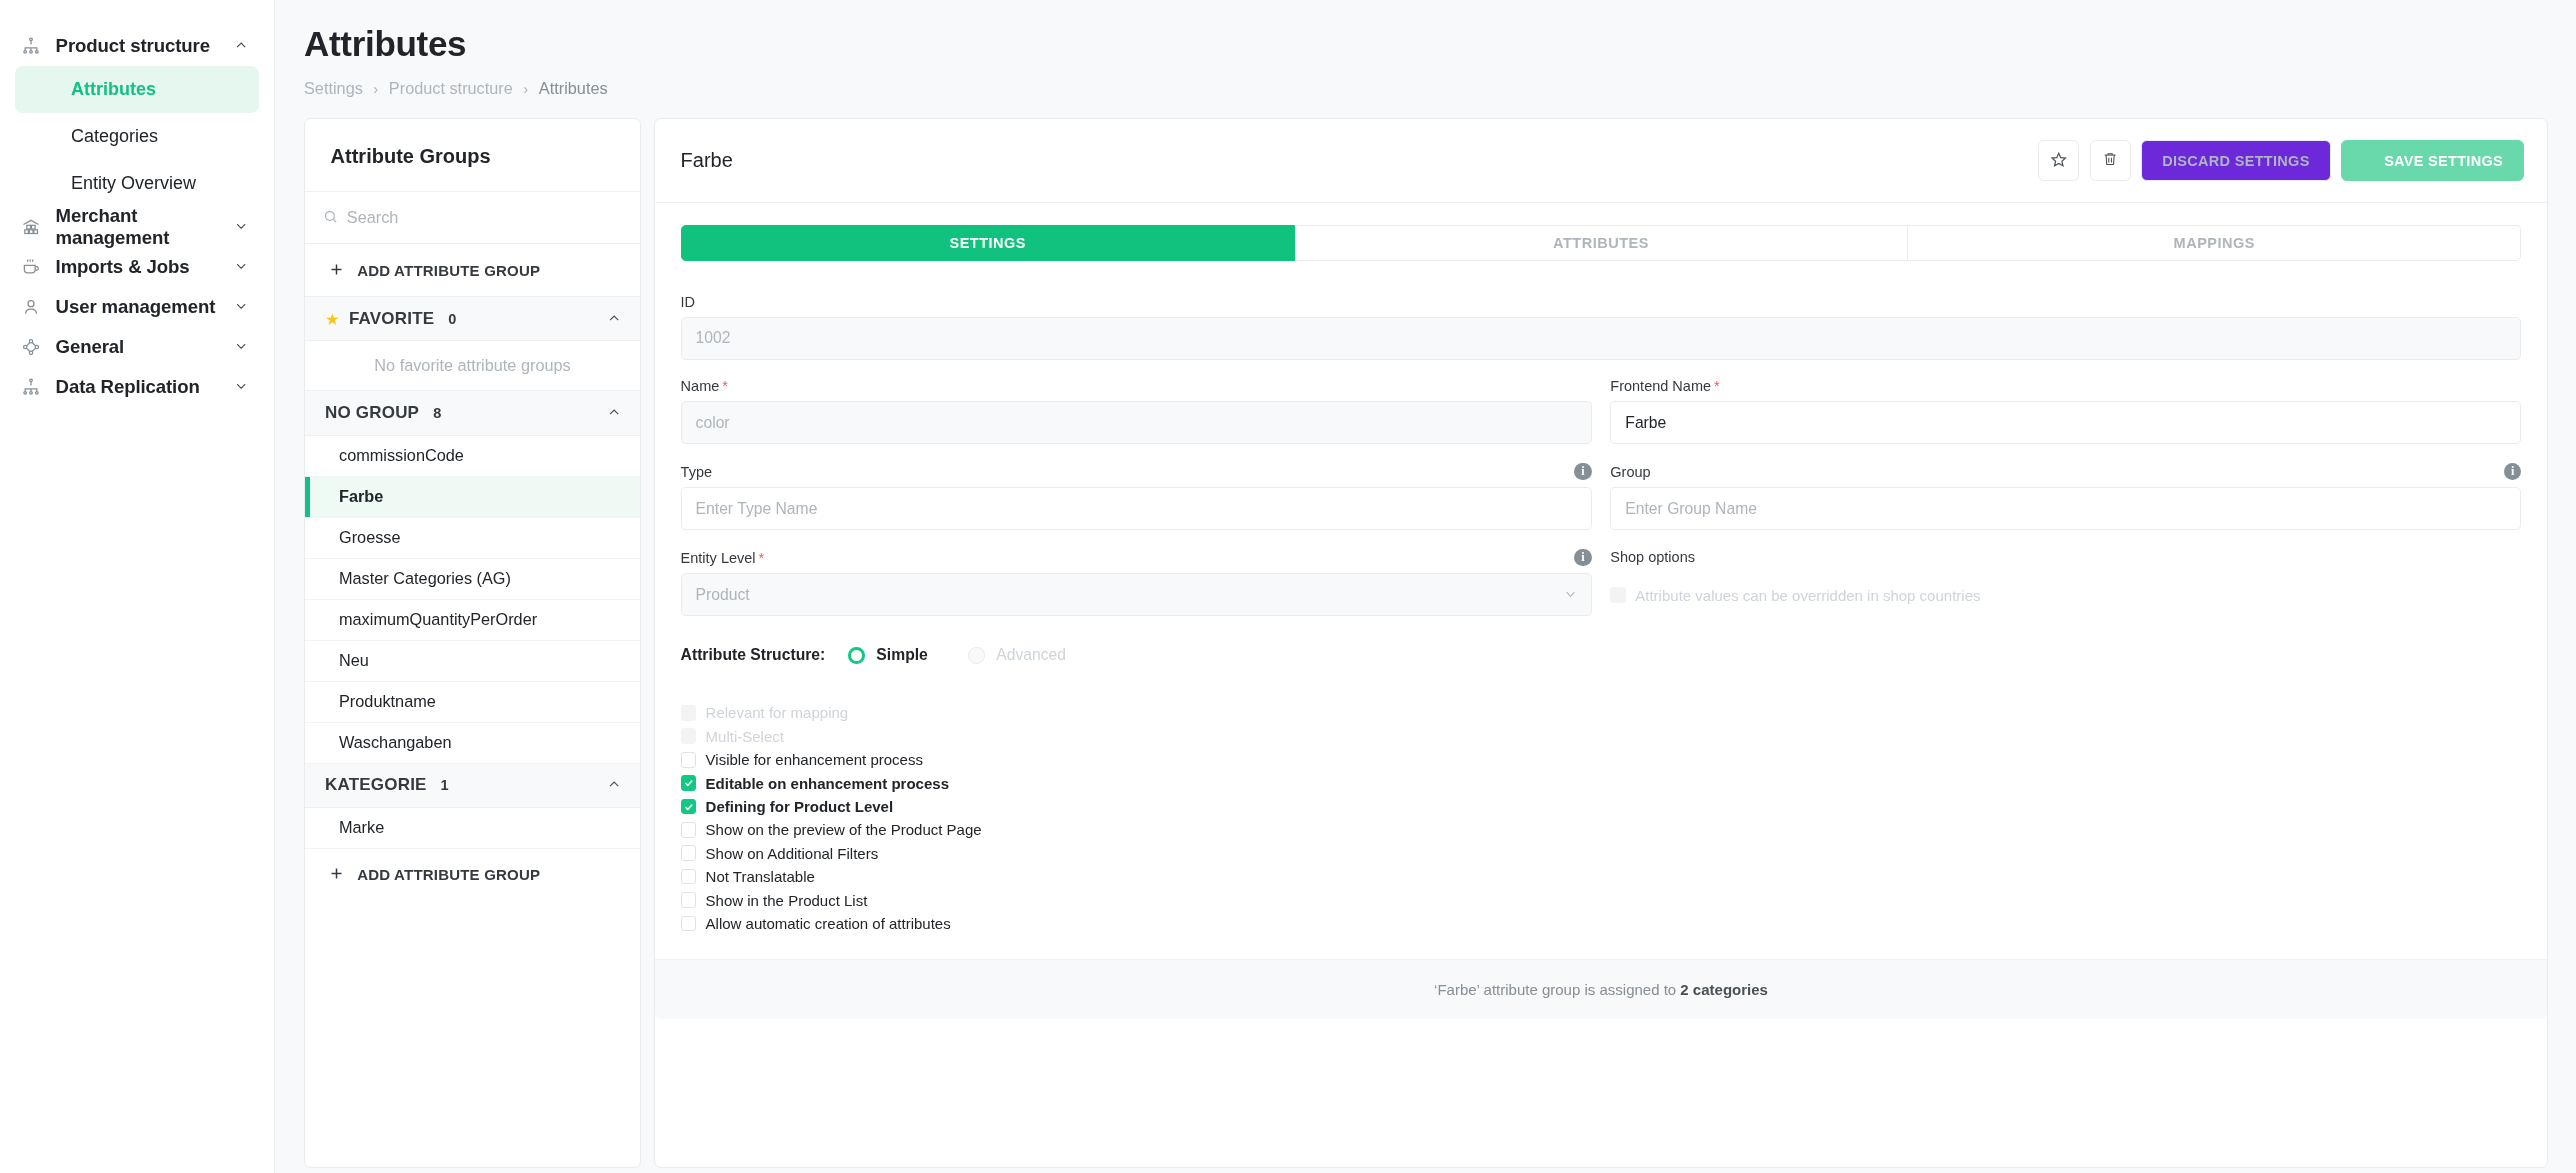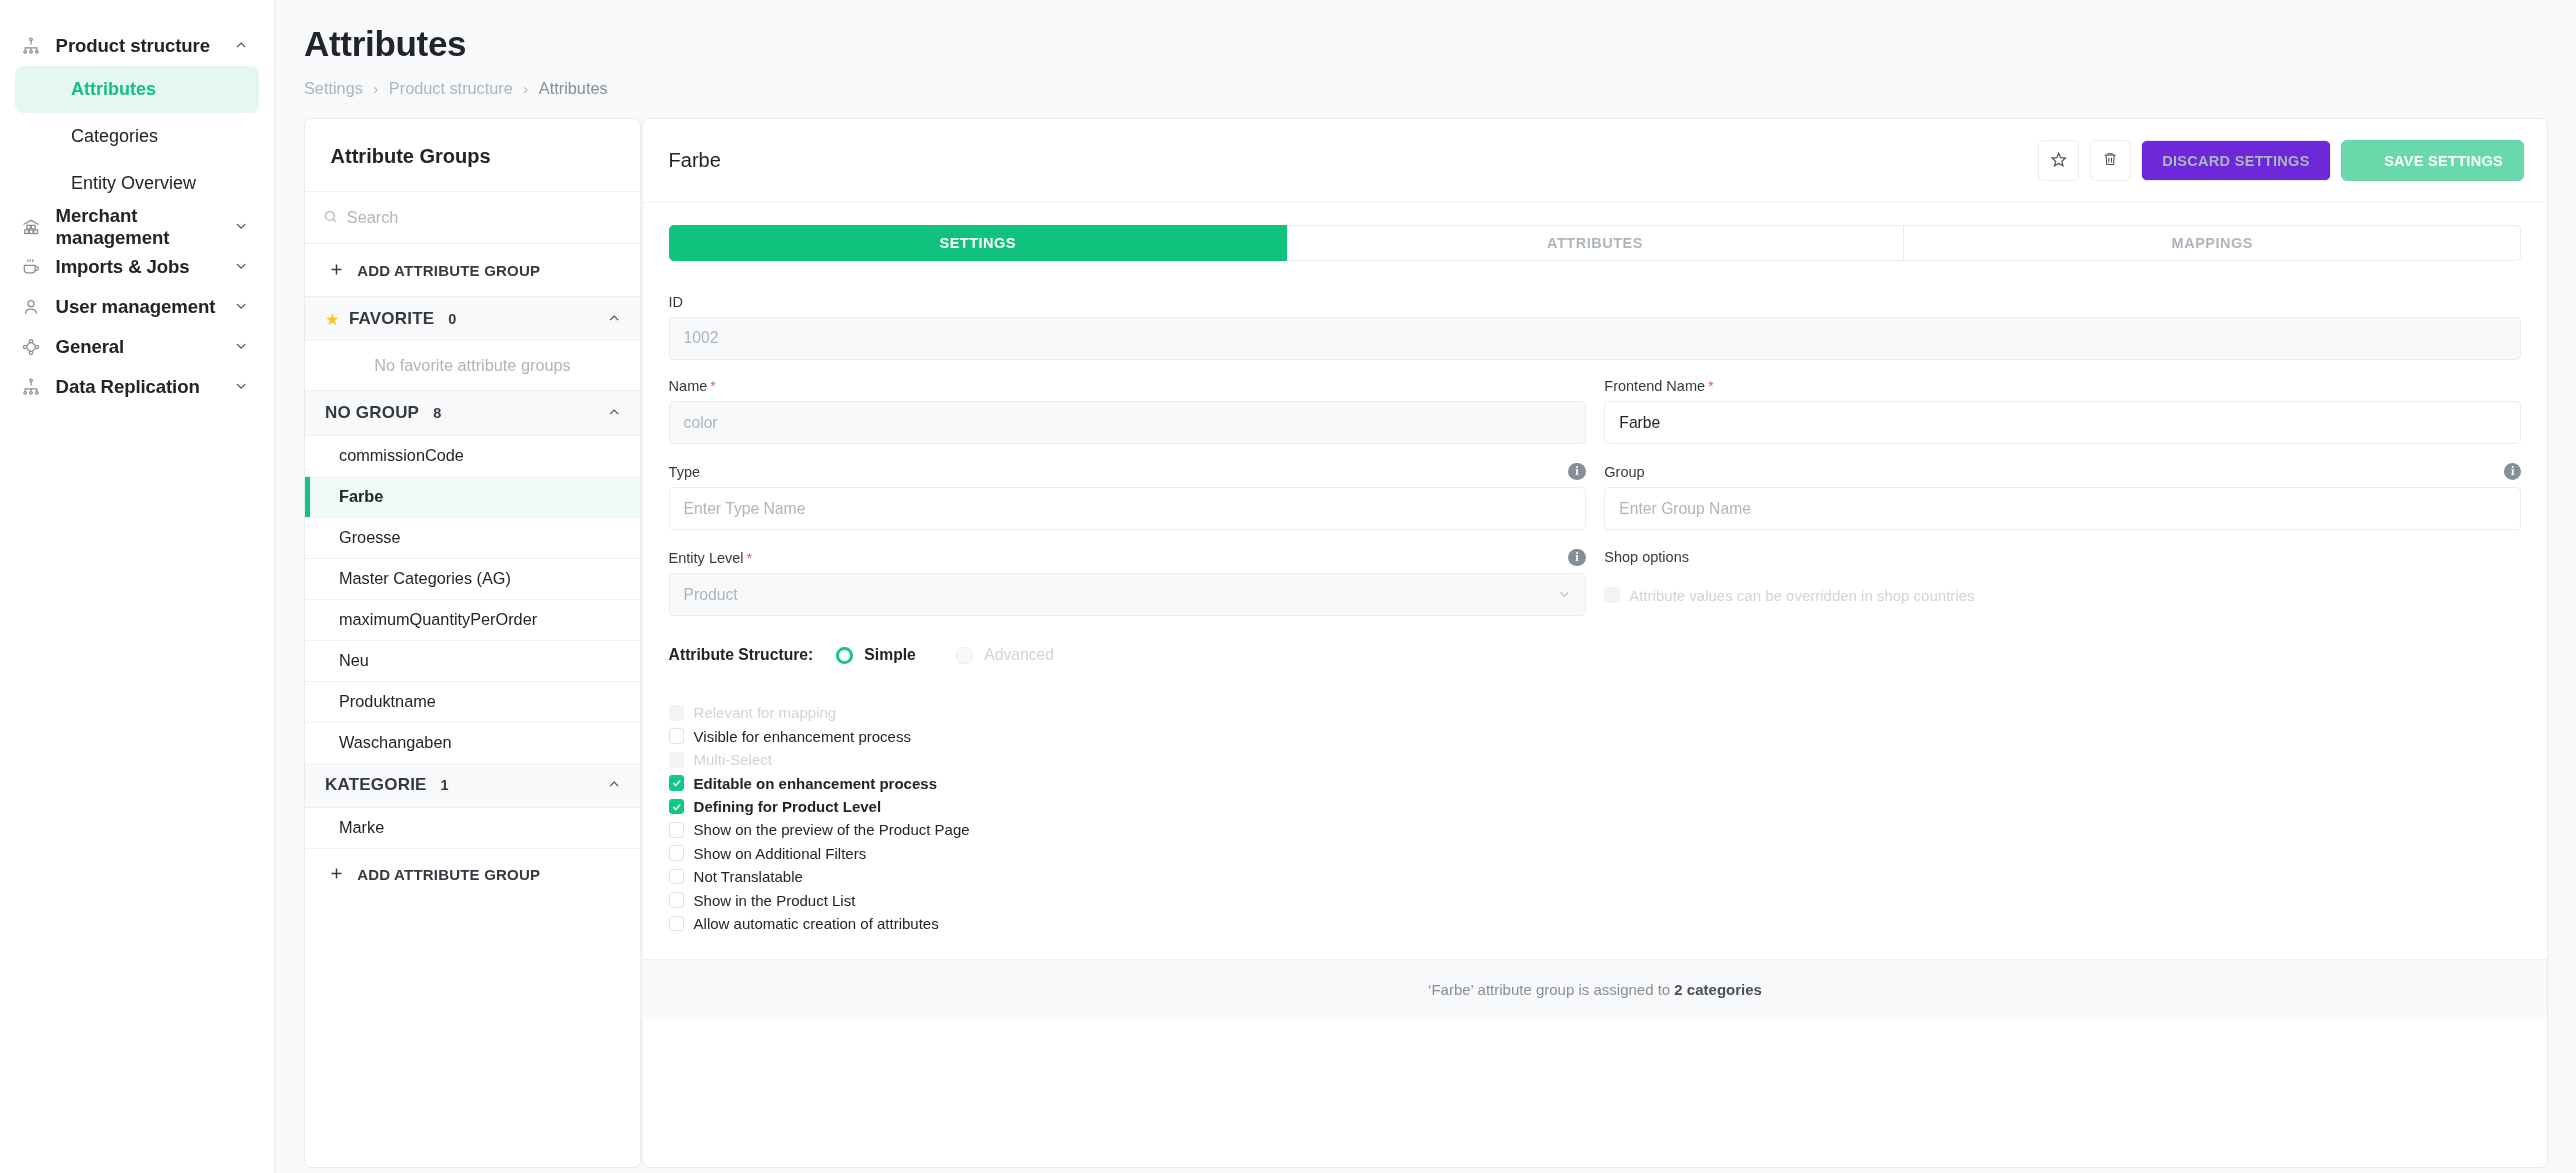--- a/index.html
+++ b/index.html
@@ -43,21 +43,21 @@
 
   
   .main { flex: 1; height: 100%; background: #f8f9fa; overflow: hidden; }
   .page-head { padding: 23px 0 0 29px; }
   .page-title { font-size: 35px; font-weight: 700; color: #212529; letter-spacing: -0.3px; line-height: 1.2; }
   .crumbs { display: flex; align-items: center; gap: 10.5px; margin-top: 14px; font-size: 16.3px; color: #adb5bd; }
   .crumbs .crumb { cursor: pointer; }
   .crumbs .crumb.last { color: #868e96; }
   .crumbs .sep { color: #adb5bd; font-size: 15px; }
 
-  .panels { display: flex; gap: 1px; padding: 20px 28px 0 29px; align-items: flex-start; height: calc(100% - 104px); }
+  .panels { display: flex; gap: 13px; padding: 20px 28px 0 29px; align-items: flex-start; height: calc(100% - 104px); }
 
   
   .card { background: #ffffff; border: 1.2px solid #e9ecef; border-radius: 7px; }
   .groups { width: 337px; flex: 0 0 337px; align-self: stretch; display: flex; flex-direction: column; }
   .groups-title { font-size: 20px; font-weight: 700; color: #212529; padding: 25.6px 25.6px 23px 25.6px; border-bottom: 1.2px solid #eef0f2; }
   .search-row { display: flex; align-items: center; gap: 9.3px; padding: 16.3px 17.5px; border-bottom: 1.2px solid #eef0f2; }
   .search-row input {
     border: none; outline: none; font-size: 16.3px; color: #495057;
     font-family: "Liberation Sans", sans-serif; width: 100%; background: transparent;
   }
@@ -509,26 +509,26 @@
             <span class="radio off"></span>
             <span class="rtxt dim">Advanced</span>
           </div>
 
           <div class="checks" id="checks">
               <div class="chk-row">
                 <span class="cbox dim"></span>
                 <span class="ctxt dim">Relevant for mapping</span>
               </div>
               <div class="chk-row">
+                <span class="cbox dim"></span>
+                <span class="ctxt dim">Multi-Select</span>
+              </div>
+              <div class="chk-row">
                 <span class="cbox"></span>
                 <span class="ctxt">Visible for enhancement process</span>
-              </div>
-              <div class="chk-row">
-                <span class="cbox dim"></span>
-                <span class="ctxt dim">Multi-Select</span>
               </div>
               <div class="chk-row">
                 <span class="cbox on">
                   <svg width="11.6" height="11.6" viewBox="0 0 24 24" fill="none" stroke="#fff" stroke-width="3.2">
                     <polyline points="5,12.5 10,17.5 19,7"></polyline>
                   </svg>
                 </span>
                 <span class="ctxt bold">Editable on enhancement process</span>
               </div>
               <div class="chk-row">

